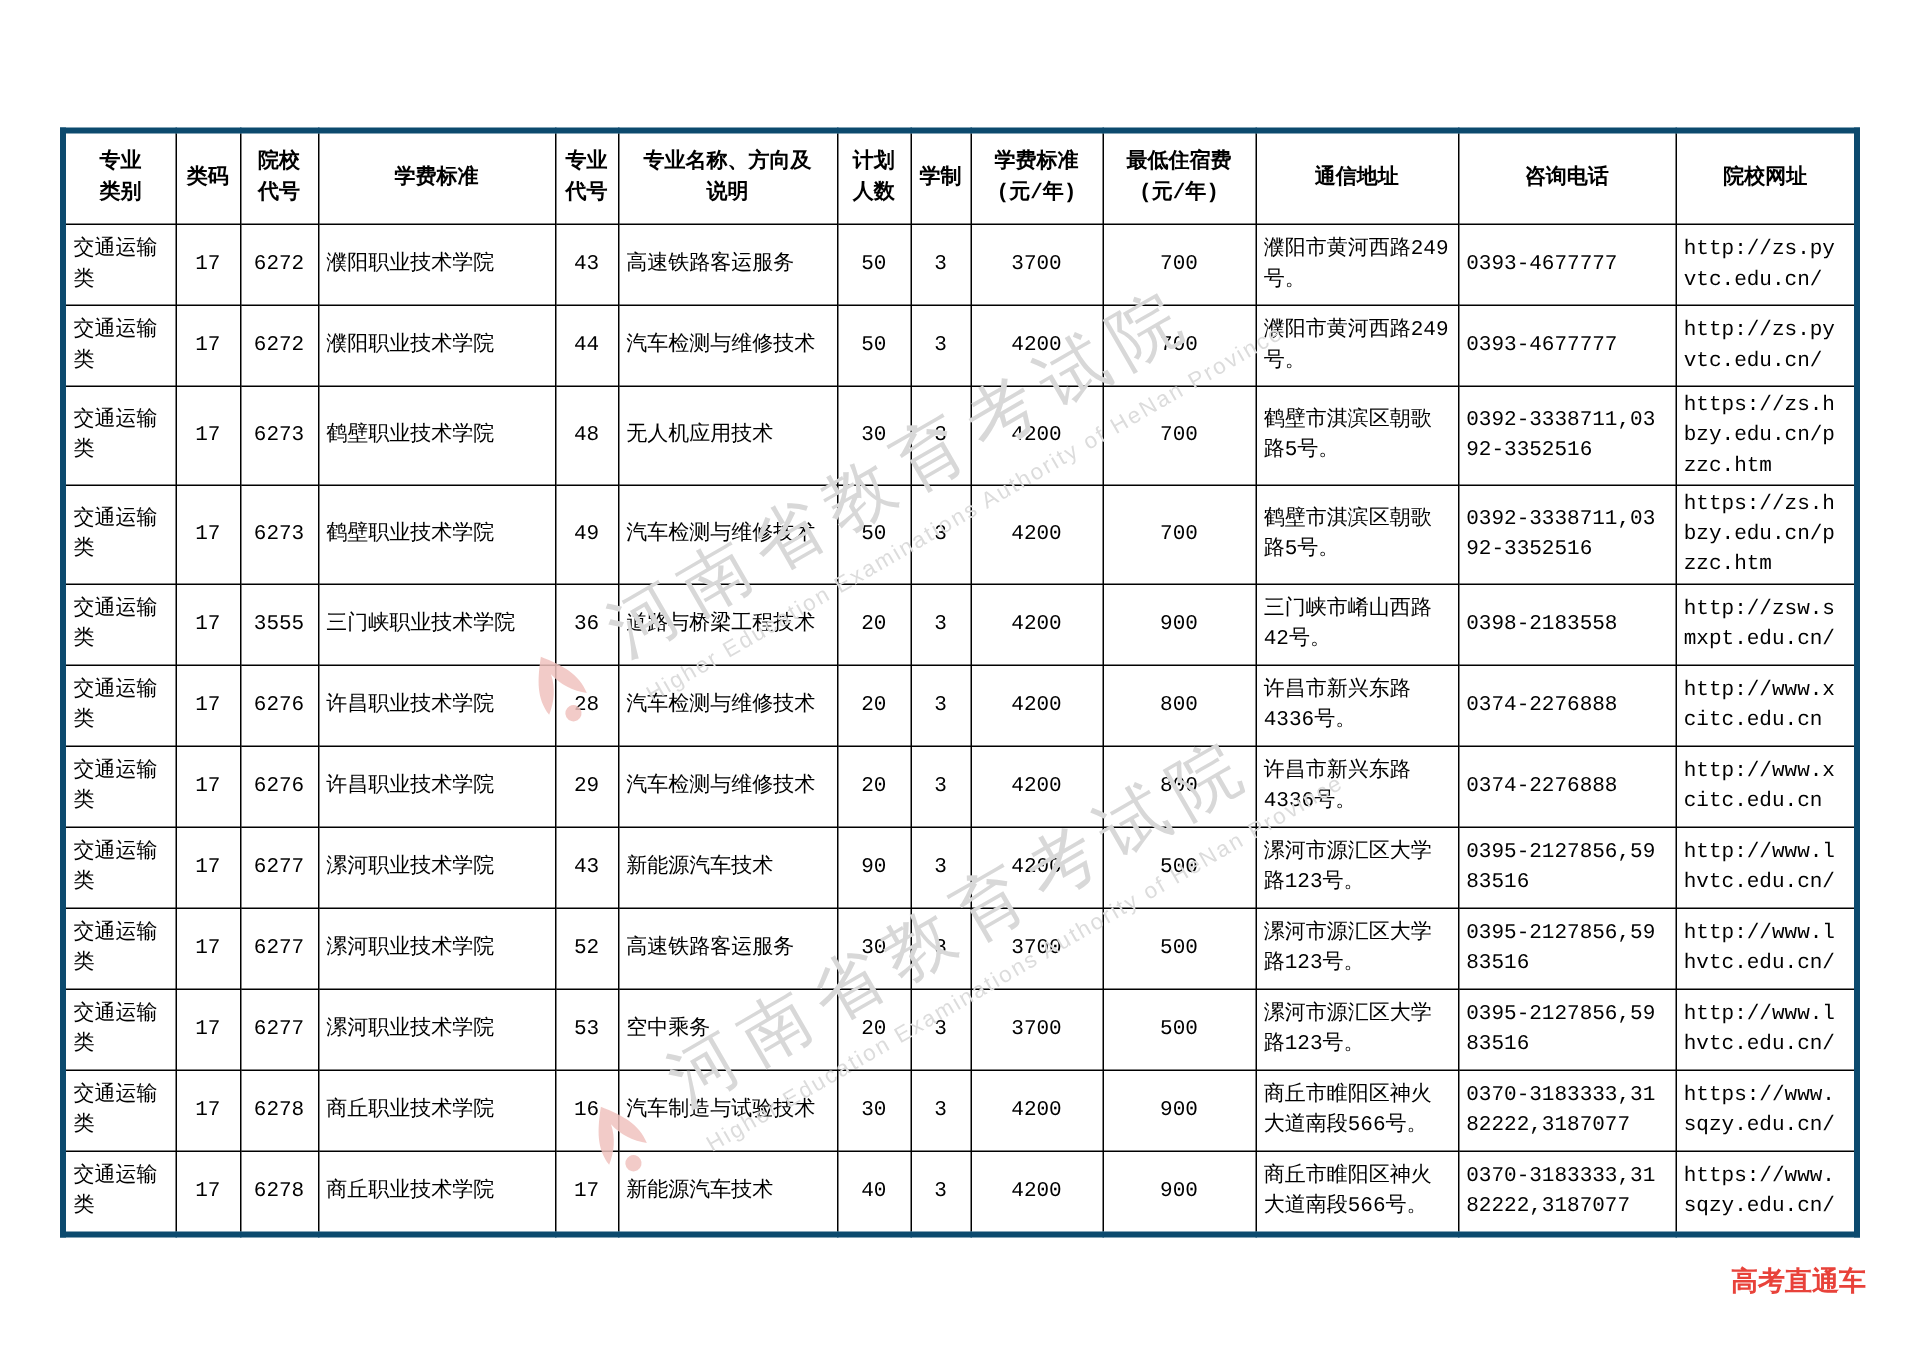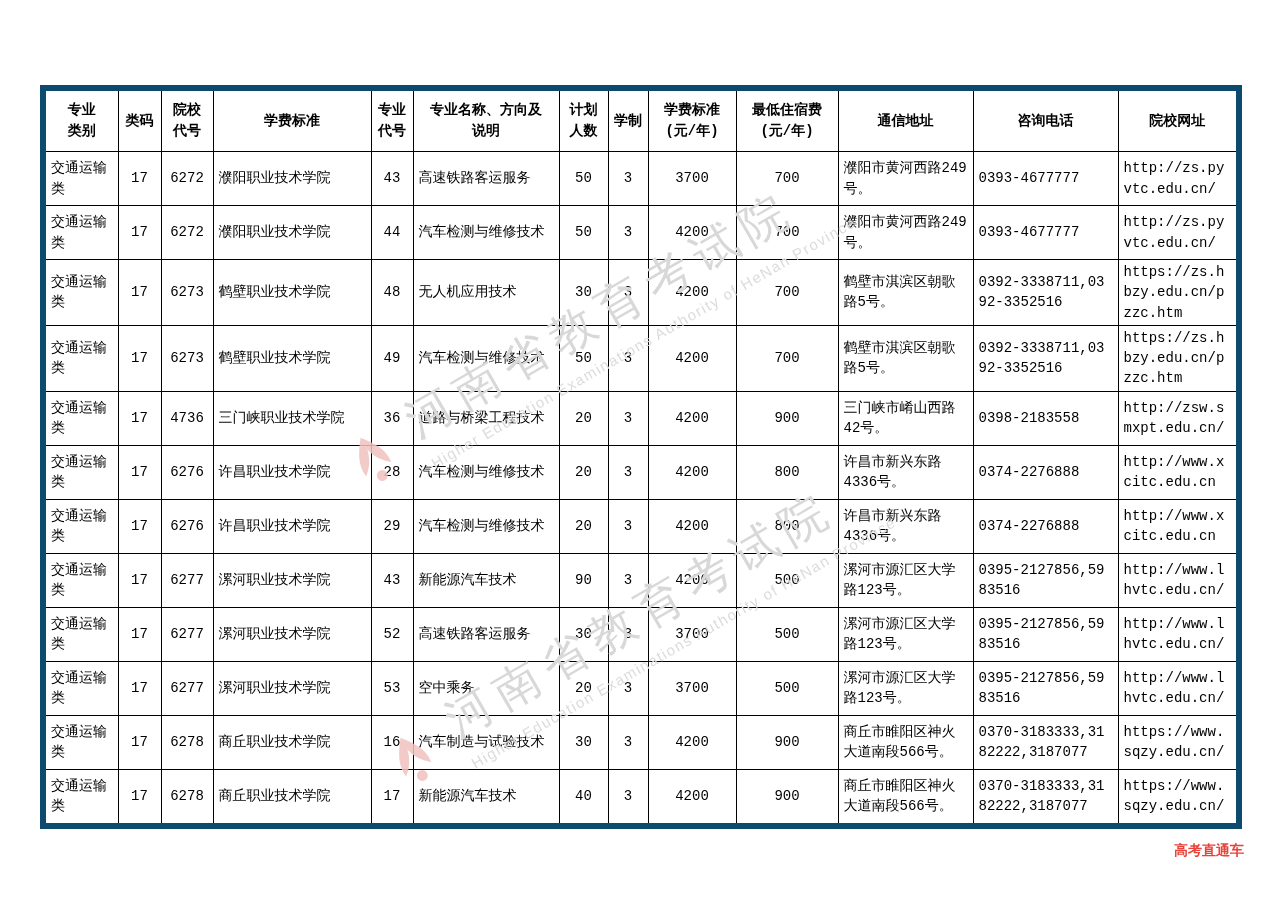--- a/index.html
+++ b/index.html
@@ -6,21 +6,21 @@
   .page {
     position:relative; width:1280px; height:905px; margin:0 auto;
     background:#ffffff; overflow:hidden; color:#000;
     font-family:"Liberation Serif","DejaVu Serif",serif;
   }
 
   
   table.plan {
     position:absolute; left:40px; top:85px; width:1196px;
     border-collapse:collapse; table-layout:fixed;
-    border:6px solid #0c4a6e; z-index:1; background:transparent;
+    border:4px solid #0c4a6e; z-index:1; background:transparent;
   }
   table.plan th, table.plan td {
     border:1px solid #000; padding:2px 5px;
     font-size:14px; vertical-align:middle; overflow:hidden;
     font-family:"Liberation Mono","DejaVu Sans Mono",serif;
   }
   table.plan th {
     font-weight:bold; text-align:center; white-space:pre-line;
     height:56px; line-height:1.5;
   }
@@ -49,21 +49,21 @@
   }
   .wm-logo svg { display:block; opacity:0.85; }
 
   
   .footer {
     position:absolute; left:0; right:0; top:851px; text-align:center;
     font-size:15px; z-index:3;
   }
   .footer .bold { font-weight:bold; font-family:"Liberation Sans",sans-serif; }
   .brand {
-    position:absolute; right:36px; top:842px; font-size:14px; font-weight:bold;
+    position:absolute; right:36px; top:842px; font-size:18px; font-weight:bold;
     font-family:Liberation Serif, serif; z-index:3;
   }
 </style>
 </head>
 <body>
 
 <div class="page">
 
   <div class="watermark wm1">
     <span class="wm-logo">
@@ -188,21 +188,21 @@
           <td class="center">3</td>
           <td class="center">4200</td>
           <td class="center">700</td>
           <td class="left">鹤壁市淇滨区朝歌路5号。</td>
           <td class="left wrap">0392-3338711,0392-3352516</td>
           <td class="left wrap url">https://zs.hbzy.edu.cn/pzzc.htm</td>
         </tr>
         <tr>
           <td class="left">交通运输类</td>
           <td class="center">17</td>
-          <td class="center">4736</td>
+          <td class="center">3555</td>
           <td class="left">三门峡职业技术学院</td>
           <td class="center">36</td>
           <td class="left">道路与桥梁工程技术</td>
           <td class="center">20</td>
           <td class="center">3</td>
           <td class="center">4200</td>
           <td class="center">900</td>
           <td class="left">三门峡市崤山西路42号。</td>
           <td class="left wrap">0398-2183558</td>
           <td class="left wrap url">http://zsw.smxpt.edu.cn/</td>

